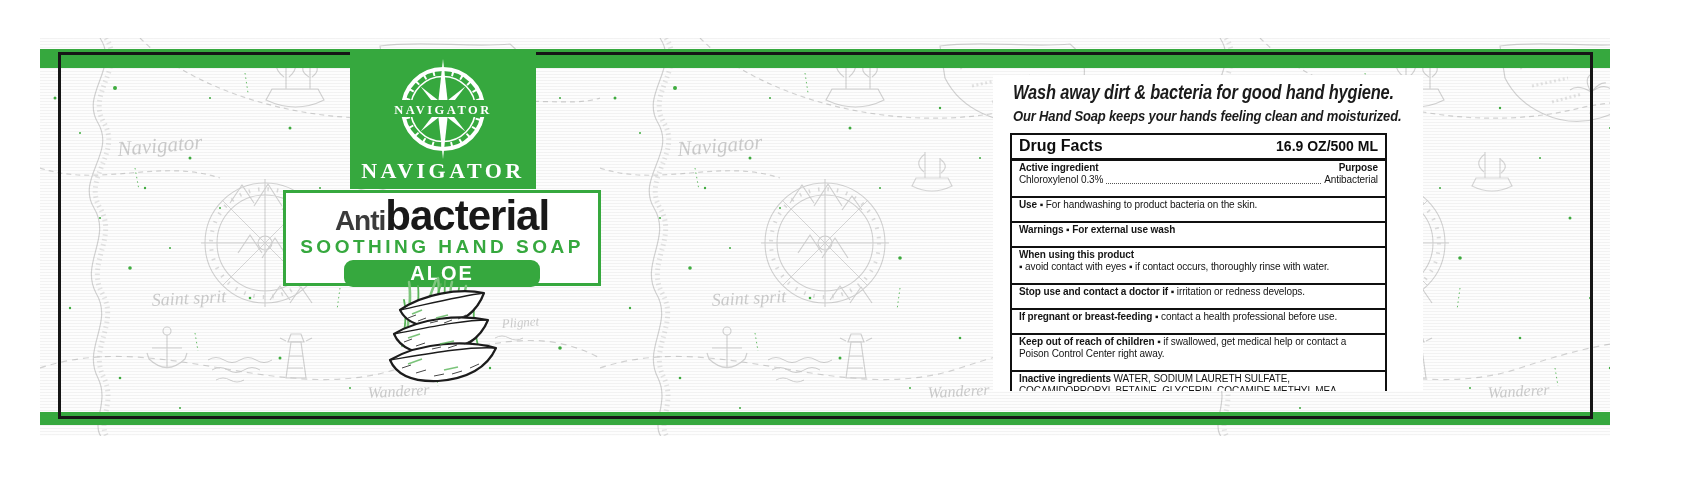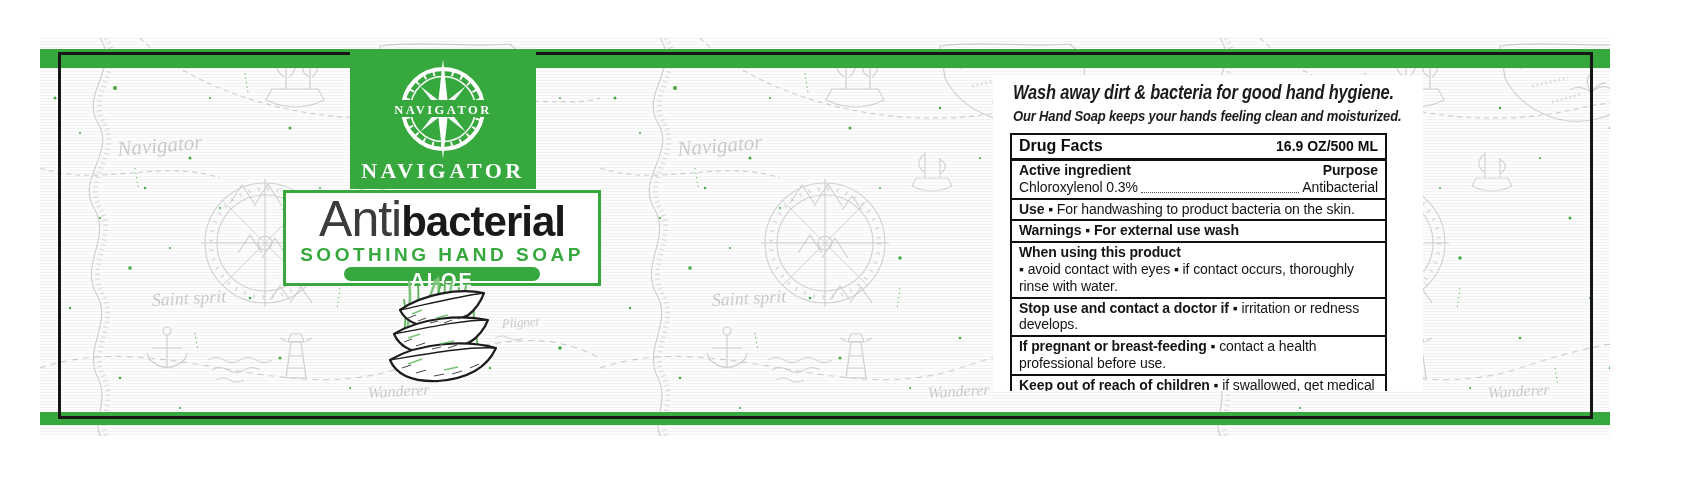--- a/index.html
+++ b/index.html
@@ -15,41 +15,41 @@
   .border-rect{position:absolute;left:18px;top:14px;width:1535px;height:367px;
       border:3px solid #161616;box-sizing:border-box;z-index:3;}
   
   .logo-box{position:absolute;left:310px;top:11px;width:186px;height:140px;background:#36a83e;z-index:4;}
   .compass{position:absolute;left:43px;top:6px;}
   .brand-name{position:absolute;bottom:5px;left:0;width:100%;text-align:center;color:#fff;
       font-family:"Liberation Serif",serif;font-weight:bold;font-size:22px;letter-spacing:3.5px;}
   .title-box{position:absolute;left:243px;top:152px;width:318px;height:96px;background:#fff;
       border:3px solid #36a83e;box-sizing:border-box;z-index:4;text-align:center;padding-top:3px;}
   .title-line{line-height:0.95;white-space:nowrap;letter-spacing:-1px;}
-  .title-light{font-size:50px;font-weight:400;color:#3b3b3b;}
+  .title-light{font-size:28px;font-weight:700;color:#3b3b3b;}
   .title-bold{font-size:42px;font-weight:800;color:#191919;}
   .tagline{margin-top:1px;font-size:19px;font-weight:bold;letter-spacing:3.5px;color:#36a83e;
       line-height:1.05;white-space:nowrap;}
-  .aloe-pill{width:196px;height:14px;margin:3px auto 0;background:#36a83e;border-radius:9px;
+  .aloe-pill{width:196px;height:27px;margin:3px auto 0;background:#36a83e;border-radius:9px;
       color:#fff;font-weight:bold;font-size:20px;letter-spacing:2px;line-height:27px;}
   .aloe-illo{position:absolute;left:338px;top:238px;z-index:5;}
   .front-size{position:absolute;left:243px;top:354px;width:318px;text-align:center;z-index:4;
       font-size:15.5px;font-weight:bold;color:#111;letter-spacing:-0.2px;}
   
   .right-panel{position:absolute;left:953px;top:37px;width:430px;height:316px;background:#fff;z-index:4;overflow:hidden;}
   .headline{position:absolute;left:20px;top:6px;white-space:nowrap;font-style:italic;font-weight:800;
       font-size:20px;color:#1b1b1b;transform:scaleX(0.82);transform-origin:left top;letter-spacing:-0.2px;}
   .subheadline{position:absolute;left:20px;top:32px;white-space:nowrap;font-style:italic;font-weight:bold;
       font-size:15.5px;color:#1b1b1b;transform:scaleX(0.84);transform-origin:left top;letter-spacing:-0.2px;}
   .df-box{position:absolute;left:17px;top:58px;width:377px;border:2px solid #101010;box-sizing:border-box;background:#fff;}
   .df-header{display:flex;justify-content:space-between;align-items:baseline;
       padding:2px 7px 3px;border-bottom:3px solid #101010;}
   .df-title{font-size:16px;font-weight:bold;color:#0d0d0d;}
   .df-size{font-size:14px;font-weight:bold;color:#0d0d0d;}
-  .df-row{padding:1px 7px 2px;border-bottom:2px solid #101010;font-size:14px;line-height:1.2;
+  .df-row{padding:1px 7px 10px;border-bottom:2px solid #101010;font-size:10px;line-height:1.2;
       letter-spacing:-0.1px;color:#141414;}
   .df-row:last-child{border-bottom:none;}
   .df-h{font-weight:bold;}
   .all-bold{font-weight:bold;}
   .df-flex{display:flex;justify-content:space-between;font-weight:bold;}
   .df-dotline{display:flex;align-items:center;}
   .df-leader{flex:1;border-bottom:1.5px dotted #555;margin:0 3px;height:0.72em;}
 </style>
 </head>
 <body>

